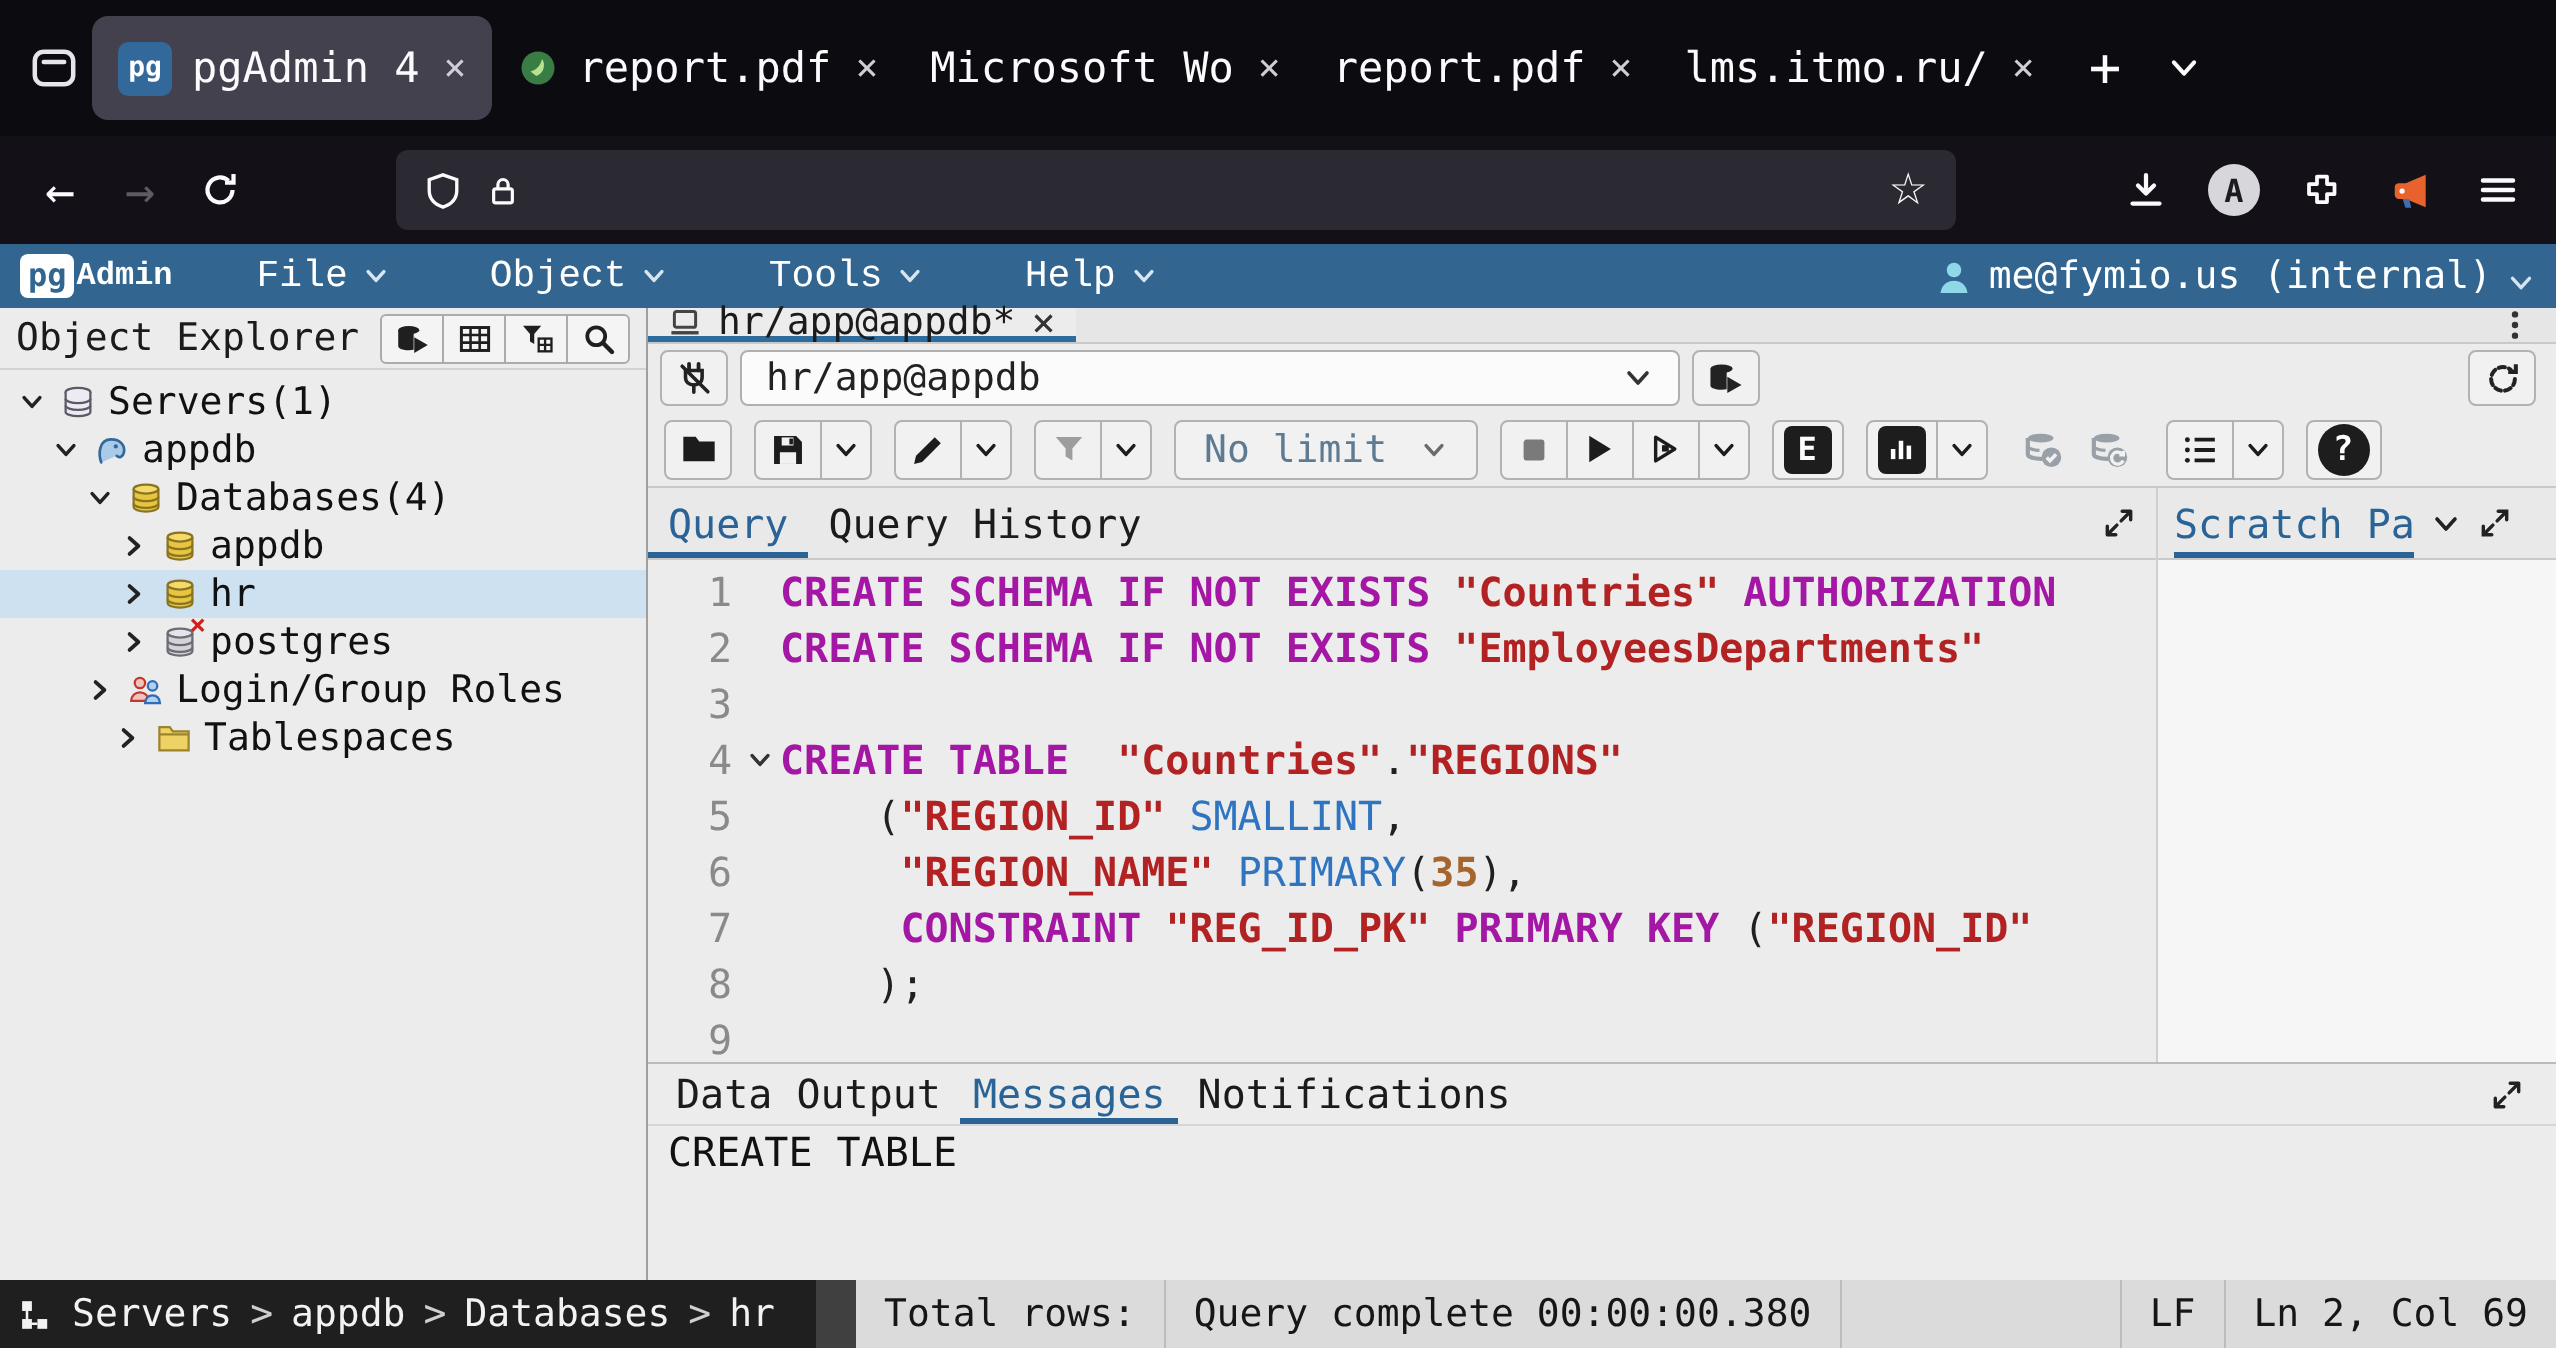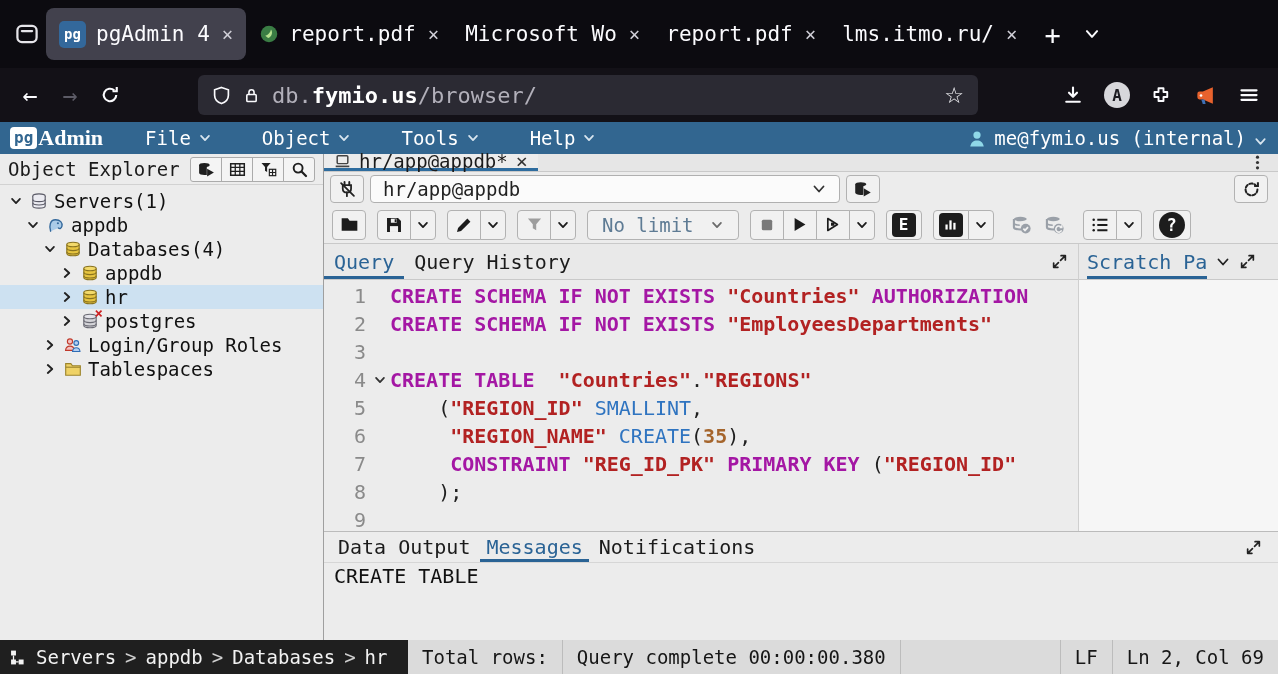--- a/index.html
+++ b/index.html
@@ -37,21 +37,21 @@
   .url-star { margin-left:auto; color:#fbfbfe; }
   .navright { margin-left:auto; display:flex; align-items:center; gap:10px; }
   .navicon { width:34px; height:34px; display:flex; align-items:center; justify-content:center; color:#fbfbfe; }
   .circleA { width:26px; height:26px; border-radius:50%; background:#d7d7db; color:#1c1b22;
              font-size:16px; font-weight:bold; display:flex; align-items:center; justify-content:center; }
 
   
   .pgmenu { height:32px; background:#326690; display:flex; align-items:center; padding:0 10px; color:#fff; flex:0 0 auto; }
   .pglogo { display:flex; align-items:center; gap:1px; margin-right:30px; }
   .pgbox { background:#fff; color:#326690; font-weight:bold; font-size:16px; border-radius:4px; padding:0 4px; line-height:22px; }
-  .pgadminword { font-family:Liberation Serif, serif; font-weight:bold; font-size:22px; }
+  .pgadminword { font-family:Liberation Mono, monospace; font-weight:bold; font-size:16px; }
   .menu-item { display:flex; align-items:center; gap:7px; font-size:19px; padding:0 12px; margin-right:26px; }
   .menu-item .ic, .useritem .ic { color:#d8e5ef; }
   .useritem { margin-left:auto; display:flex; align-items:flex-end; gap:7px; font-size:19px; }
 
   
   .main { flex:1 1 auto; display:flex; min-height:0; }
   .sidebar { width:324px; flex:0 0 auto; background:#ececec; display:flex; flex-direction:column; border-right:1px solid #9f9f9f; }
   .sb-head { height:31px; display:flex; align-items:center; padding:0 8px; border-bottom:1px solid #d2d2d2; flex:0 0 auto; }
   .sb-title { font-size:19px; color:#1b1b1b; }
   .sb-tools { margin-left:auto; display:flex; }
@@ -134,21 +134,21 @@
   .otab { display:flex; align-items:center; padding:0 6px; font-size:20px; color:#1b1b1b; }
   .otab.active { color:#2a6395; box-shadow:inset 0 -3px 0 #2a6395; }
   .out-tabs .expand { margin-left:auto; align-self:center; margin-right:8px; color:#222; }
   .out-body { flex:1 1 auto; font-size:20px; line-height:25px; color:#111; padding:1px 10px; white-space:pre; overflow:hidden; }
 
   
   .statusbar { height:34px; flex:0 0 auto; display:flex; font-size:19px; }
   .crumbs { width:408px; flex:0 0 auto; background:#1f1f1f; color:#f2f2f2; display:flex; align-items:center;
             gap:9px; padding:0 10px; white-space:nowrap; overflow:hidden; }
   .crumbs .sep { color:#cfcfcf; }
-  .statusright { flex:1 1 auto; background:#dbdbdb; color:#161616; display:flex; align-items:center; }
+  .statusright { flex:1 1 auto; background:#dbdbdb; color:#161616; display:flex; align-items:center;margin-left:20px; }
   .scell { display:flex; align-items:center; height:100%; padding:0 14px; border-right:1px solid #bcbcbc; white-space:nowrap; }
   .scell.noborder { border-right:none; }
   .sspacer { flex:1 1 auto; }
   .scell.left-b { border-left:1px solid #bcbcbc; }
 </style>
 </head>
 <body>
 
 <div class="screen">
 
@@ -210,21 +210,20 @@
         <svg viewBox="0 0 16 16" width="19" height="19">
             <path d="M8 1.2l5.8 2v4.6c0 3.9-2.9 6-5.8 7-2.9-1-5.8-3.1-5.8-7V3.2z" fill="none" stroke="currentColor" stroke-width="1.4"></path>
           </svg>
       </span>
       <span class="ic">
         <svg viewBox="0 0 16 16" width="17" height="17">
             <rect x="3.6" y="7" width="8.8" height="6.6" rx="1" fill="none" stroke="currentColor" stroke-width="1.5"></rect>
             <path d="M5.6 7V5a2.4 2.4 0 0 1 4.8 0v2" fill="none" stroke="currentColor" stroke-width="1.5"></path>
           </svg>
       </span>
-      <span class="urltext"><span class="dim">db.</span><span class="host">fymio.us</span><span class="dim">/browser/</span></span>
       <span class="url-star ic" style="font-family:'DejaVu Sans',sans-serif; font-size:22px;">☆</span>
     </div>
     <div class="navright">
       <div class="navicon">
         <svg viewBox="0 0 16 16" width="20" height="20">
             <path d="M8 2v7M4.8 6.2 8 9.4l3.2-3.2" fill="none" stroke="currentColor" stroke-width="1.7" stroke-linecap="round" stroke-linejoin="round"></path>
             <path d="M2.6 13.4h10.8" stroke="currentColor" stroke-width="1.7" stroke-linecap="round"></path>
           </svg>
       </div>
       <div class="navicon">
@@ -248,21 +247,21 @@
           </svg>
       </div>
     </div>
   </div>
 
   <div class="pgmenu">
     <div class="pglogo">
       <span class="pgbox">pg</span>
         <span class="pgadminword">Admin</span>
     </div>
-    <div id="pgmenus" style="display:flex;">
+    <div id="pgmenus" style="display:flex;font-family:Liberation Mono, monospace;">
         <div class="menu-item">
           <span>File</span>
           <span class="ic">
             <svg viewBox="0 0 16 16" width="14" height="14">
               <path d="M3.5 5.5 8 10.5l4.5-5" fill="none" stroke="currentColor" stroke-linecap="round" stroke-linejoin="round" stroke-width="2"></path>
             </svg>
           </span>
         </div>
         <div class="menu-item">
           <span>Object</span>
@@ -447,21 +446,21 @@
             <span class="ticon ic">
               <svg viewBox="0 0 16 16" width="18" height="18">
                 <circle cx="5.3" cy="4.9" r="2.3" fill="#f4c1c1" stroke="#c0392b"></circle>
                 <path d="M1.4 12.8c.2-2.4 1.8-3.8 3.9-3.8s3.7 1.4 3.9 3.8z" fill="#f4c1c1" stroke="#c0392b"></path>
                 <circle cx="10.9" cy="6.2" r="2.1" fill="#b5cff2" stroke="#2f6db5"></circle>
                 <path d="M7.6 13.8c.2-2.2 1.5-3.4 3.3-3.4s3.1 1.2 3.3 3.4z" fill="#b5cff2" stroke="#2f6db5"></path>
               </svg>
             </span>
             <span>Login/Group Roles</span>
           </div>
-          <div class="trow" style="padding-left: 42px;">
+          <div class="trow" style="padding-left: 56px;">
             <span class="caret ic">
               <svg viewBox="0 0 16 16" width="14" height="14">
                 <path d="M5.5 3.5 10.5 8l-5 4.5" fill="none" stroke="currentColor" stroke-linecap="round" stroke-linejoin="round" stroke-width="2.2"></path>
               </svg>
             </span>
             <span class="ticon ic">
               <svg viewBox="0 0 16 16" width="18" height="18">
                 <path d="M1.5 3.2h4.6l1.4 1.9h7v8.4h-13z" fill="#efd266" stroke="#9c842c"></path>
                 <path d="M1.5 6.4h13" stroke="#9c842c" fill="none"></path>
               </svg>
@@ -711,21 +710,21 @@
             </div>
           <div class="code-area">
             <div class="code-lines" id="codeLines">
                 <div class="cline"><span class="lnum">1</span><span class="fold ic"></span><span class="ctext"><span class="tok-k">CREATE SCHEMA IF NOT EXISTS</span><span class="tok-p"> </span><span class="tok-s">"Countries"</span><span class="tok-p"> </span><span class="tok-k">AUTHORIZATION</span></span></div>
                 <div class="cline"><span class="lnum">2</span><span class="fold ic"></span><span class="ctext"><span class="tok-k">CREATE SCHEMA IF NOT EXISTS</span><span class="tok-p"> </span><span class="tok-s">"EmployeesDepartments"</span><span class="tok-p"> </span></span></div>
                 <div class="cline"><span class="lnum">3</span><span class="fold ic"></span><span class="ctext"></span></div>
                 <div class="cline"><span class="lnum">4</span><span class="fold ic"><svg viewBox="0 0 16 16" width="14" height="14">
                       <path d="M3.5 5.5 8 10.5l4.5-5" fill="none" stroke="currentColor" stroke-linecap="round" stroke-linejoin="round" stroke-width="2"></path>
                     </svg></span><span class="ctext"><span class="tok-k">CREATE TABLE</span><span class="tok-p">  </span><span class="tok-s">"Countries"</span><span class="tok-p">.</span><span class="tok-s">"REGIONS"</span></span></div>
                 <div class="cline"><span class="lnum">5</span><span class="fold ic"></span><span class="ctext"><span class="tok-p">    (</span><span class="tok-s">"REGION_ID"</span><span class="tok-p"> </span><span class="tok-t">SMALLINT</span><span class="tok-p">,</span></span></div>
-                <div class="cline"><span class="lnum">6</span><span class="fold ic"></span><span class="ctext"><span class="tok-p">     </span><span class="tok-s">"REGION_NAME"</span><span class="tok-p"> </span><span class="tok-t">CREATE</span><span class="tok-p">(</span><span class="tok-n">35</span><span class="tok-p">),</span></span></div>
+                <div class="cline"><span class="lnum">6</span><span class="fold ic"></span><span class="ctext"><span class="tok-p">     </span><span class="tok-s">"REGION_NAME"</span><span class="tok-p"> </span><span class="tok-t">PRIMARY</span><span class="tok-p">(</span><span class="tok-n">35</span><span class="tok-p">),</span></span></div>
                 <div class="cline"><span class="lnum">7</span><span class="fold ic"></span><span class="ctext"><span class="tok-p">     </span><span class="tok-k">CONSTRAINT</span><span class="tok-p"> </span><span class="tok-s">"REG_ID_PK"</span><span class="tok-p"> </span><span class="tok-k">PRIMARY KEY</span><span class="tok-p"> (</span><span class="tok-s">"REGION_ID"</span></span></div>
                 <div class="cline"><span class="lnum">8</span><span class="fold ic"></span><span class="ctext"><span class="tok-p">    );</span></span></div>
                 <div class="cline"><span class="lnum">9</span><span class="fold ic"></span><span class="ctext"></span></div>
               </div>
           </div>
         </div>
         <div class="scratch">
           <div class="scratch-head">
             <span class="scratch-title">Scratch Pa</span>
             <span class="ic">

